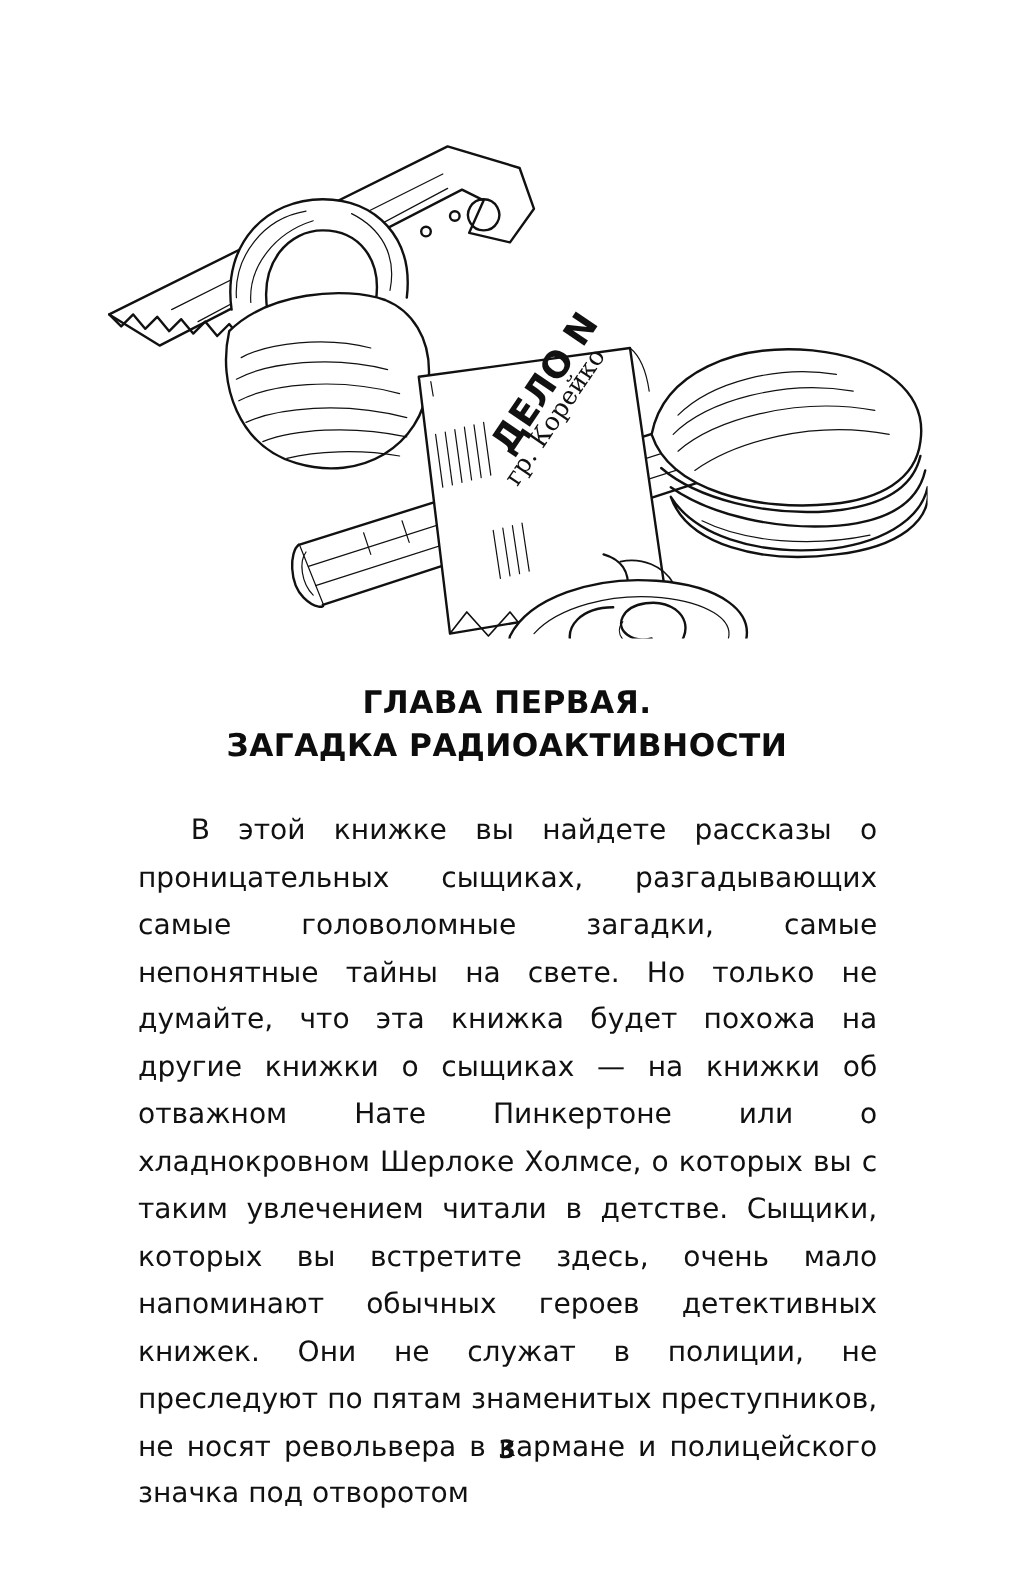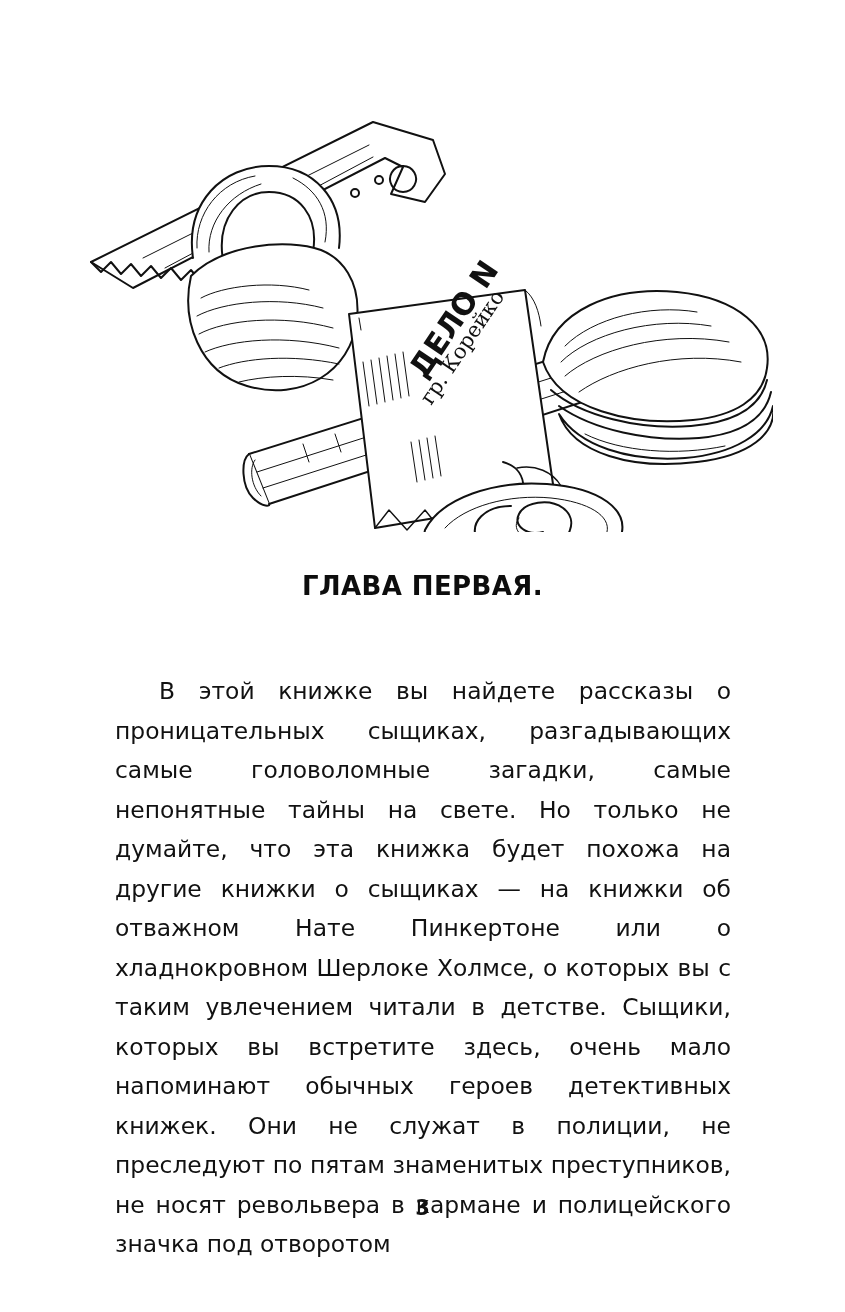--- a/index.html
+++ b/index.html
@@ -206,20 +206,21 @@
       <g>
         <path d="M438 444 C412 444 396 460 404 478 C412 494 446 500 472 490 C498 480 506 458 490 446 C476 436 452 440 446 452 C440 464 454 474 470 470"></path>
         <path d="M446 456 C438 466 448 478 462 476" stroke-width="1"></path>
       </g>
 
     </svg>
   </div>
 
   <h1 class="chapter-heading">
     <span class="line">ГЛАВА ПЕРВАЯ.</span>
+    <span class="line">ЗАГАДКА РАДИОАКТИВНОСТИ</span>
   </h1>
 
   <div class="body-text">
     <p>В этой книжке вы найдете рассказы о проницательных сыщиках, разгадывающих самые головоломные загадки, самые непонятные тайны на свете. Но только не думайте, что эта книжка будет похожа на другие книжки о сыщиках — на книжки об отважном Нате Пинкертоне или о хладнокровном Шерлоке Холмсе, о которых вы с таким увлечением читали в детстве. Сыщики, которых вы встретите здесь, очень мало напоминают обычных героев детективных книжек. Они не служат в полиции, не преследуют по пятам знаменитых преступников, не носят револьвера в кармане и полицейского значка под отворотом</p>
   </div>
 
   <div class="page-number">3</div>
 
 </div>
 

